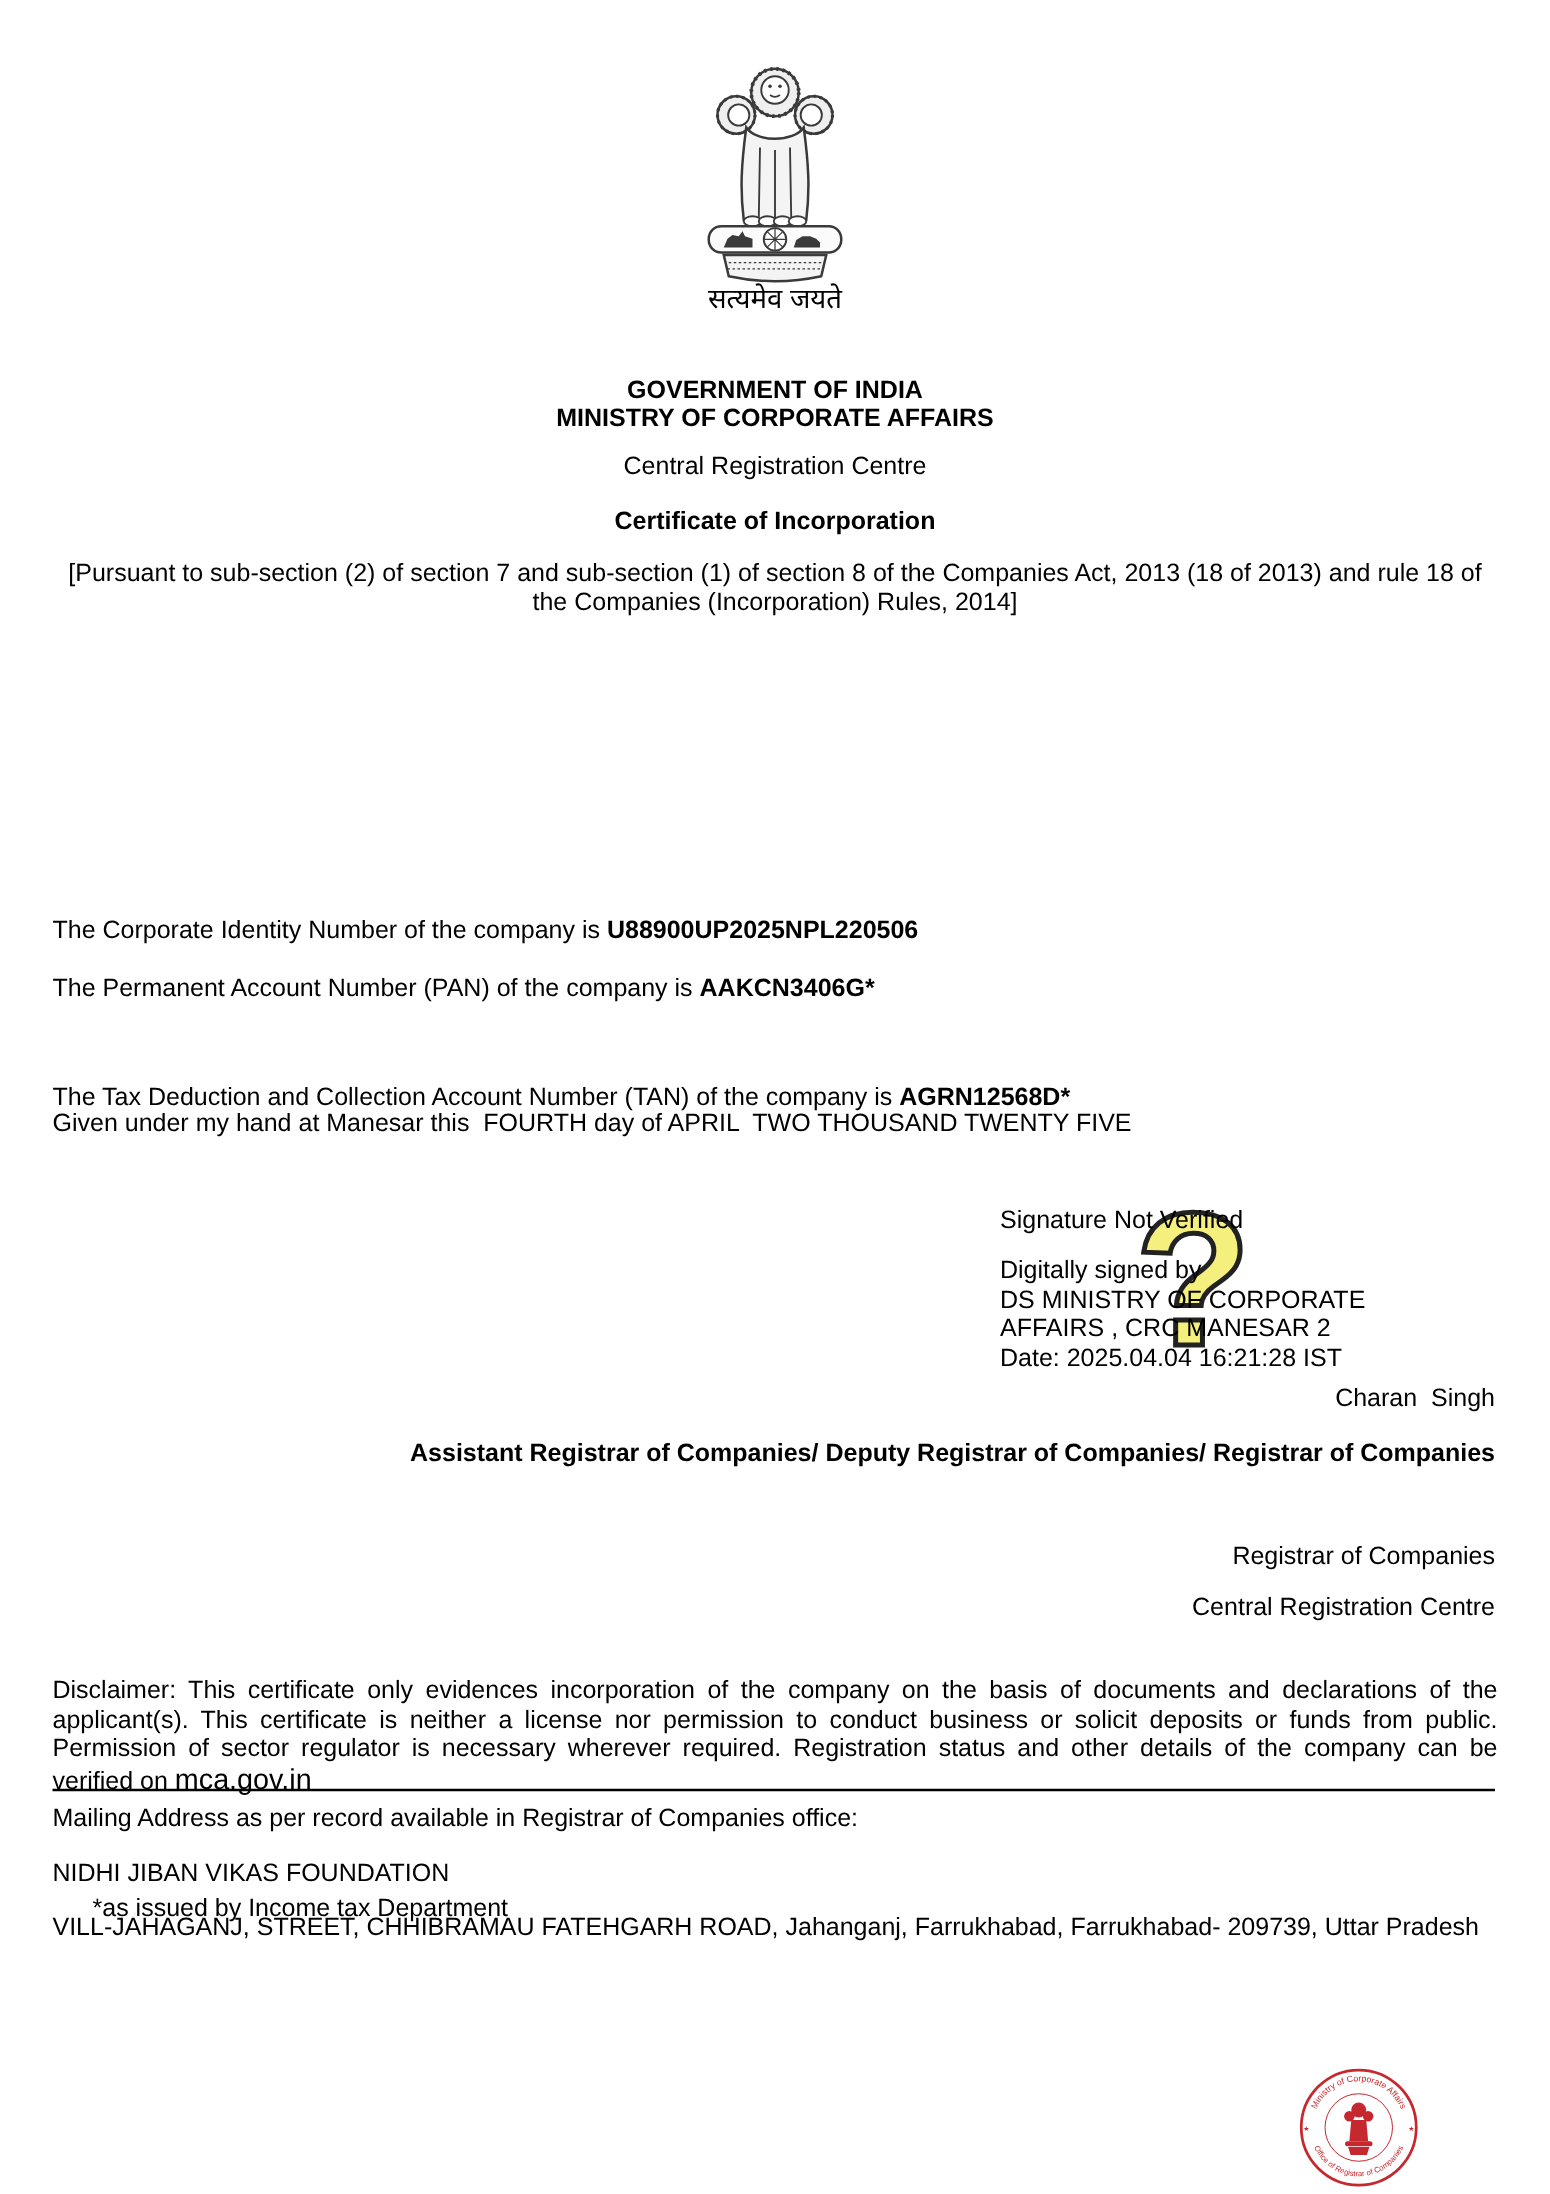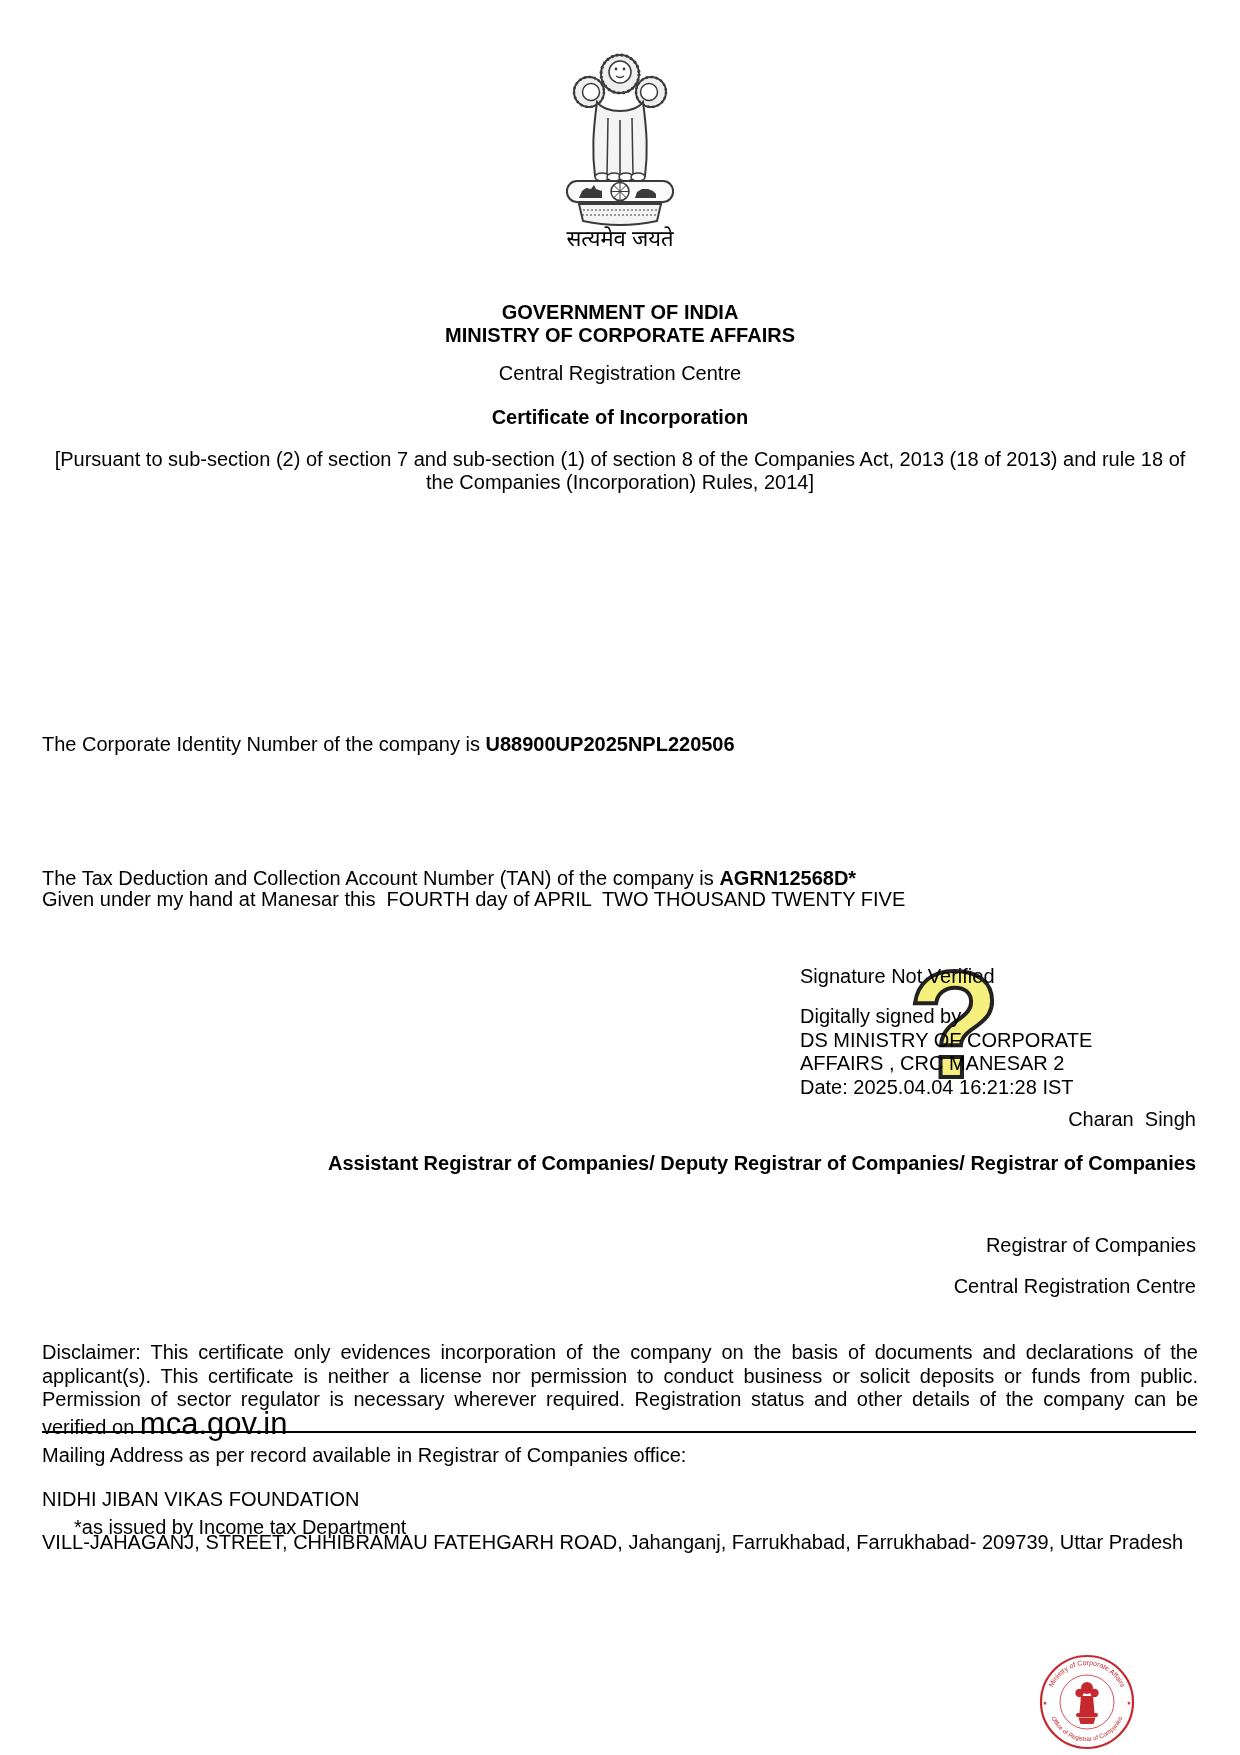--- a/index.html
+++ b/index.html
@@ -38,21 +38,21 @@
   }
   .sig-details{left:800px;top:1005px;font-size:20px;line-height:23.5px;z-index:3;}
   .right-line{left:42px;width:1154px;text-align:right;}
   .signer{top:1108px;}
   .role1{top:1152px;font-weight:bold;}
   .role2{top:1193px;}
   .role3{top:1234px;}
   .role4{top:1275px;}
 
   .disclaimer{top:1341px;left:42px;width:1156px;text-align:justify;line-height:23.5px;}
-  .mca{font-size:31px;}
+  .mca{font-size:23px;}
   .rule{top:1431px;left:42px;width:1154px;height:0;border-top:2px solid #000;}
   .mailing{top:1444px;left:42px;}
   .company{top:1488px;left:42px;}
   .address{top:1531px;left:42px;width:1156px;}
   .footnote{top:1516px;left:42px;margin-left:32px;}
 
   .stamp{left:1037px;top:1652px;width:100px;height:100px;}
 </style>
 </head>
 <body>
@@ -104,20 +104,23 @@
 
   <div class="abs center cert-title bodytext">Certificate of Incorporation</div>
 
   <div class="abs pursuant bodytext">[Pursuant to sub-section (2) of section 7 and sub-section (1) of section 8 of the Companies Act, 2013 (18 of 2013) and rule 18 of the Companies (Incorporation) Rules, 2014]</div>
 
 
   <div class="abs cin bodytext">
     <span>The Corporate Identity Number of the company is </span><span class="bold">U88900UP2025NPL220506</span>
   </div>
 
+  <div class="abs pan bodytext">
+    <span>The Permanent Account Number (PAN) of the company is </span><span class="bold">AAKCN3406G*</span>
+  </div>
 
   <div class="abs tan bodytext">
     <span>The Tax Deduction and Collection Account Number (TAN) of the company is </span><span class="bold">AGRN12568D*</span>
   </div>
 
   <div class="abs given bodytext pre">Given under my hand at Manesar this  FOURTH day of APRIL  TWO THOUSAND TWENTY FIVE</div>
 
   <div class="abs qmark">?</div>
   <div class="abs sig-status">Signature Not Verified</div>
   <div class="abs sig-details">

